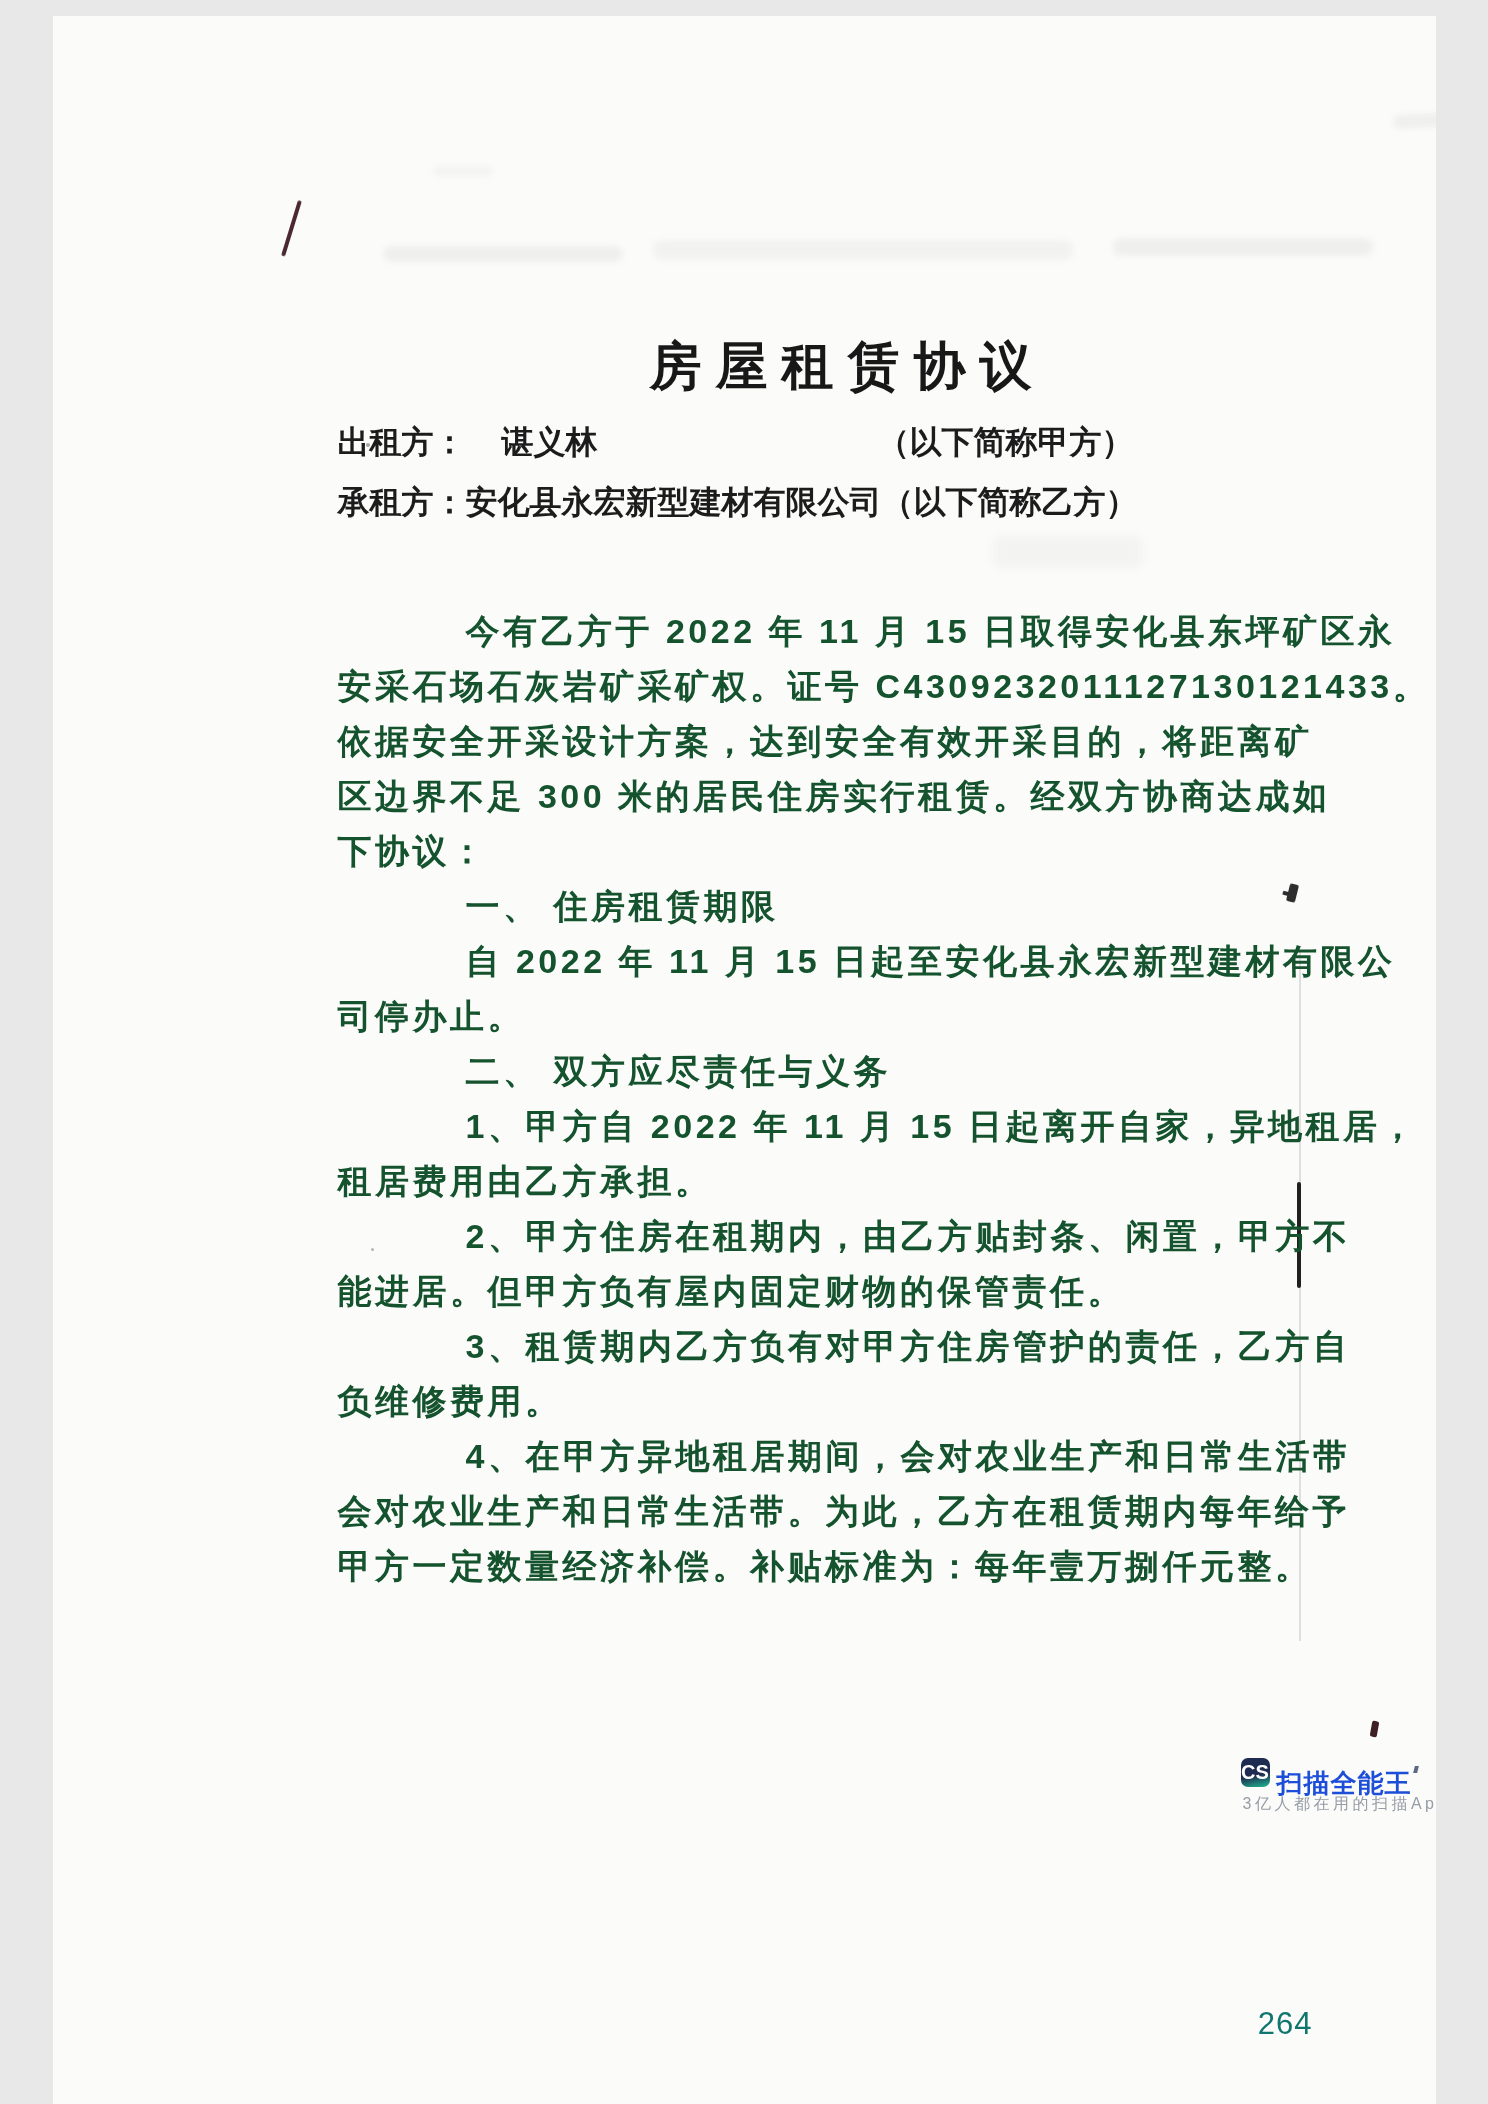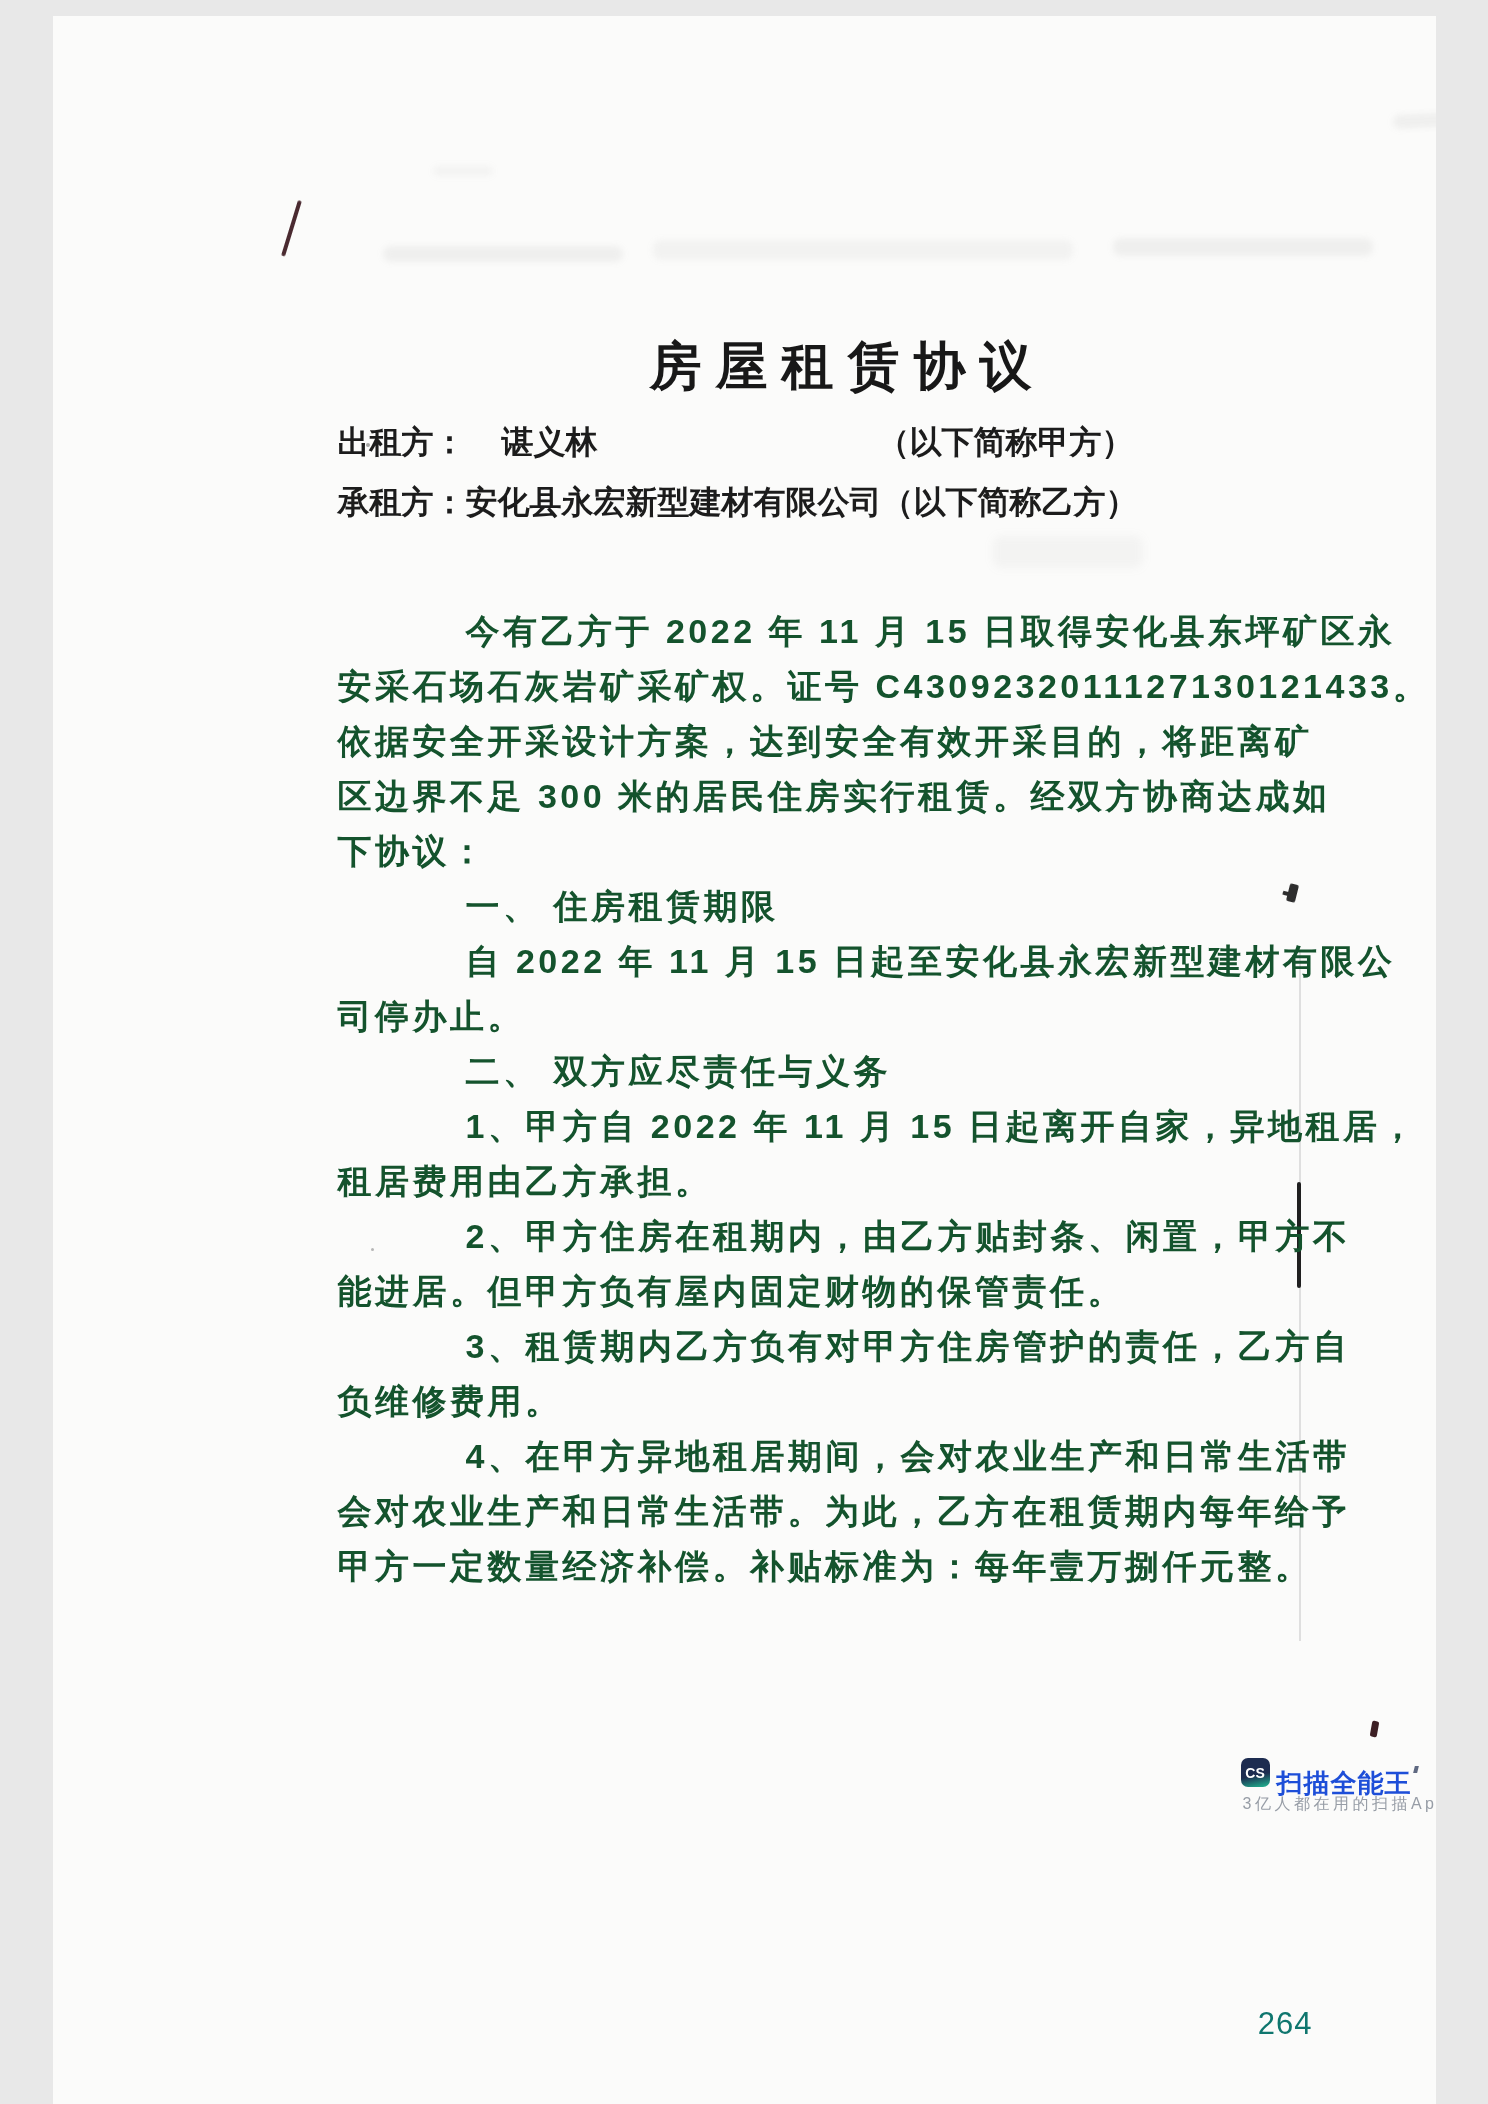--- a/index.html
+++ b/index.html
@@ -43,21 +43,21 @@
     text-align:right;
     font-family:Liberation Sans, sans-serif;
     font-size:31px;color:#0f766e;letter-spacing:1px;
   }
   
   .watermark{position:absolute;left:1188px;top:1742px;width:220px;}
   .cs-logo{
     position:absolute;left:0;top:0;width:29px;height:29px;
     border-radius:7px;
     background:linear-gradient(168deg,#1d2c50 0%,#1d2c50 58%,#1f9f85 92%,#25b391 100%);
-    color:#ffffff;font-size:14px;font-weight:700;
+    color:#ffffff;font-size:20px;font-weight:700;
     display:flex;align-items:center;justify-content:center;
     letter-spacing:0;
   }
   .cs-brand{
     position:absolute;left:36px;top:8px;
     font-size:26px;font-weight:700;color:#1d4ed8;
     letter-spacing:1px;white-space:nowrap;
   }
   .cs-brand::after{
     content:"";position:absolute;right:-6px;top:0;width:4px;height:7px;

